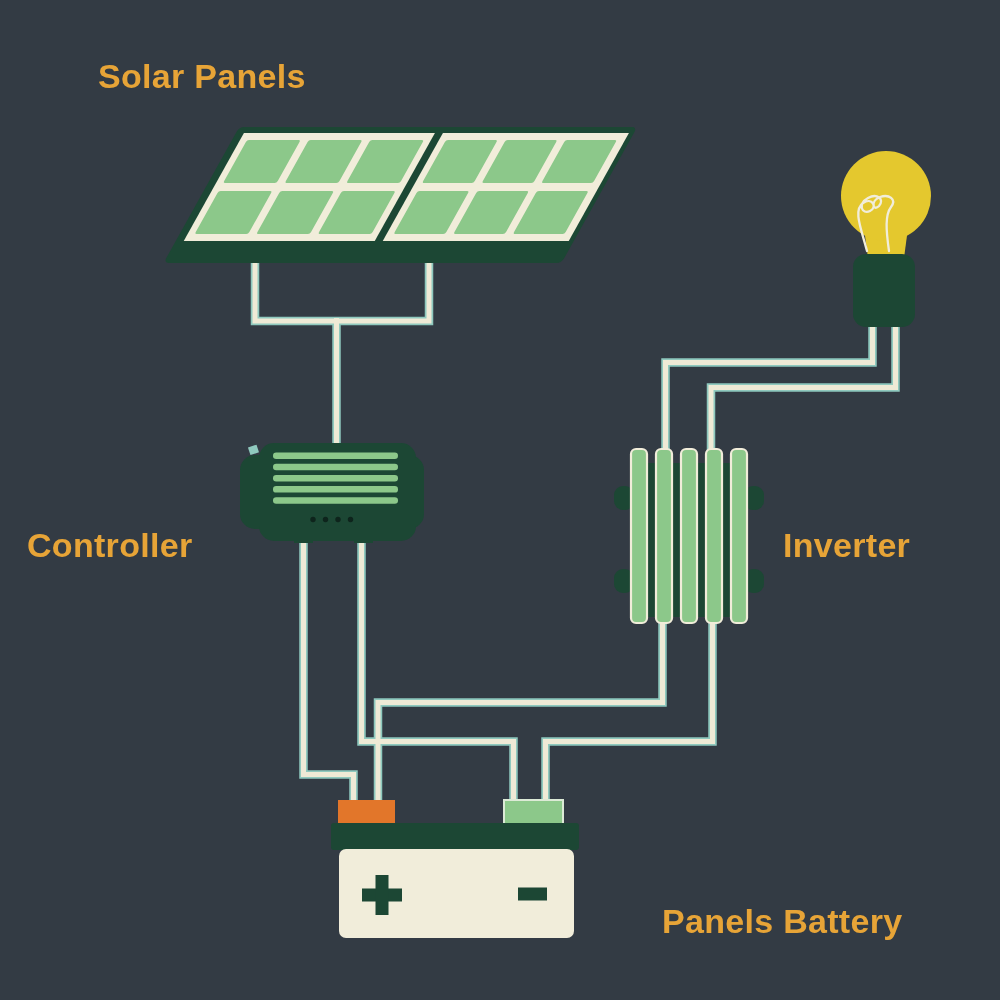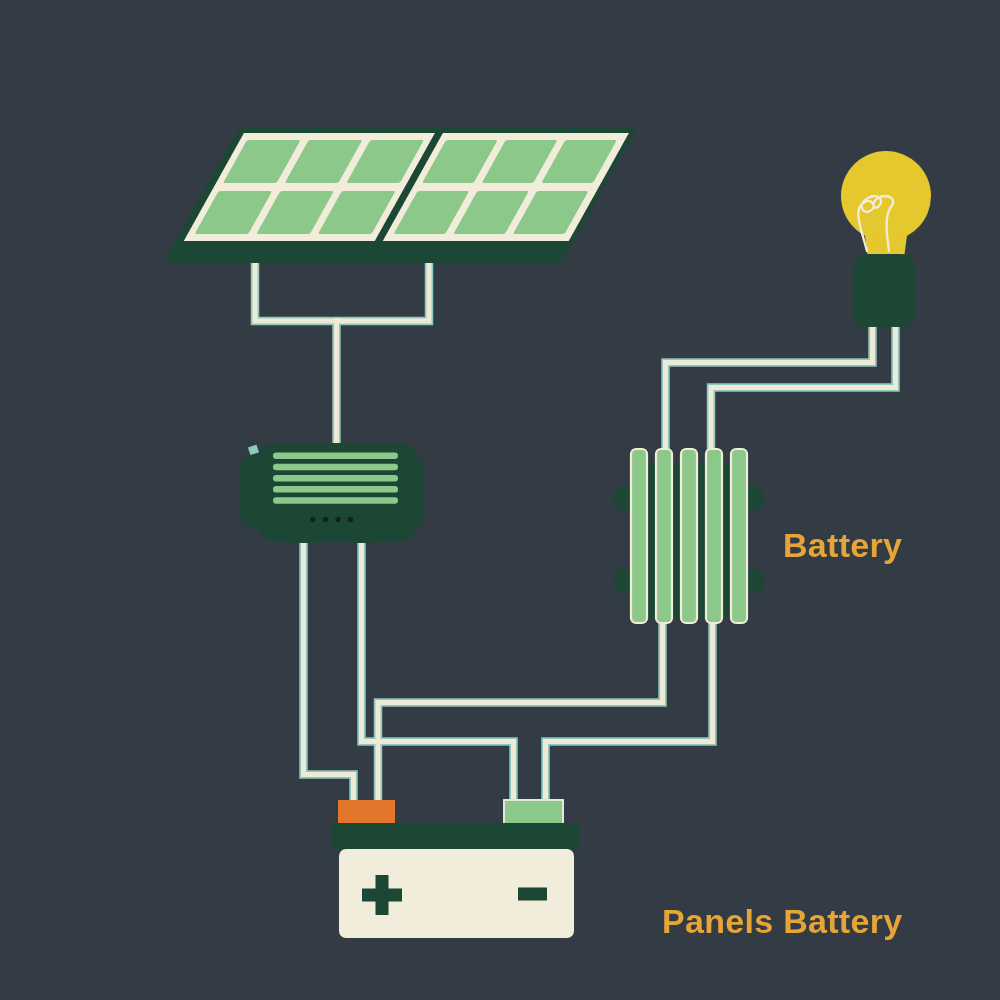--- a/index.html
+++ b/index.html
@@ -151,15 +151,17 @@
       <g aria-label="+">
         <rect class="dark" x="362" y="888.5" width="40" height="13"></rect>
         <rect class="dark" x="375.5" y="875" width="13" height="40"></rect>
       </g>
       <g aria-label="−">
         <rect class="dark" x="518" y="887.5" width="29" height="13"></rect>
       </g>
     </g>
   </svg>
 
-  <div class="label" id="label-inverter">Battery</div>
+  <div class="label" id="label-solar-panels">Solar Panels</div>
+  <div class="label" id="label-controller">Controller</div>
+  <div class="label" id="label-inverter">Inverter</div>
   <div class="label" id="label-solar-battery">Panels Battery</div>
 </div>
 
 </body></html>

